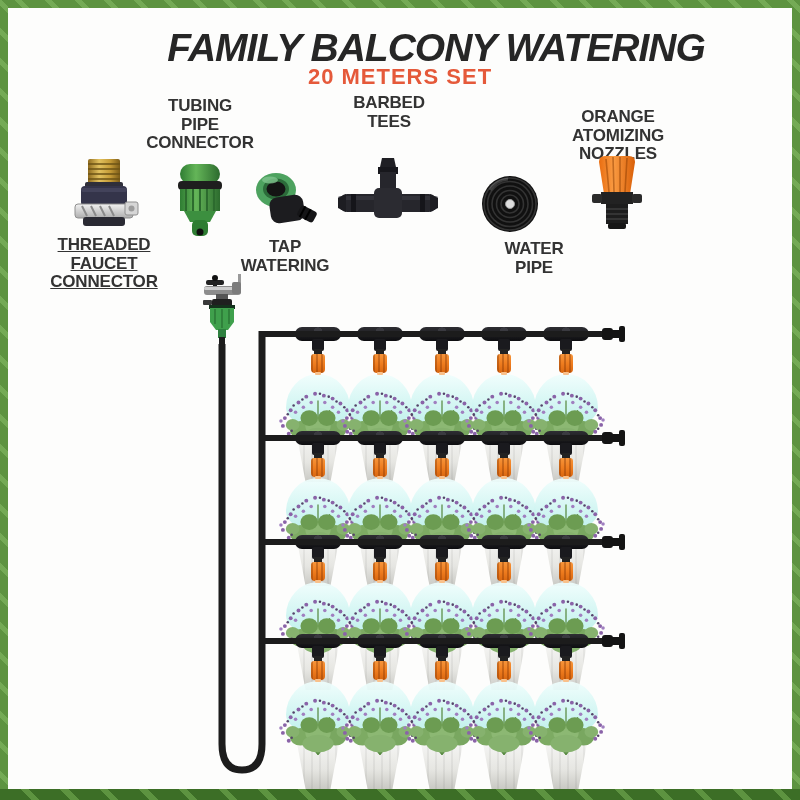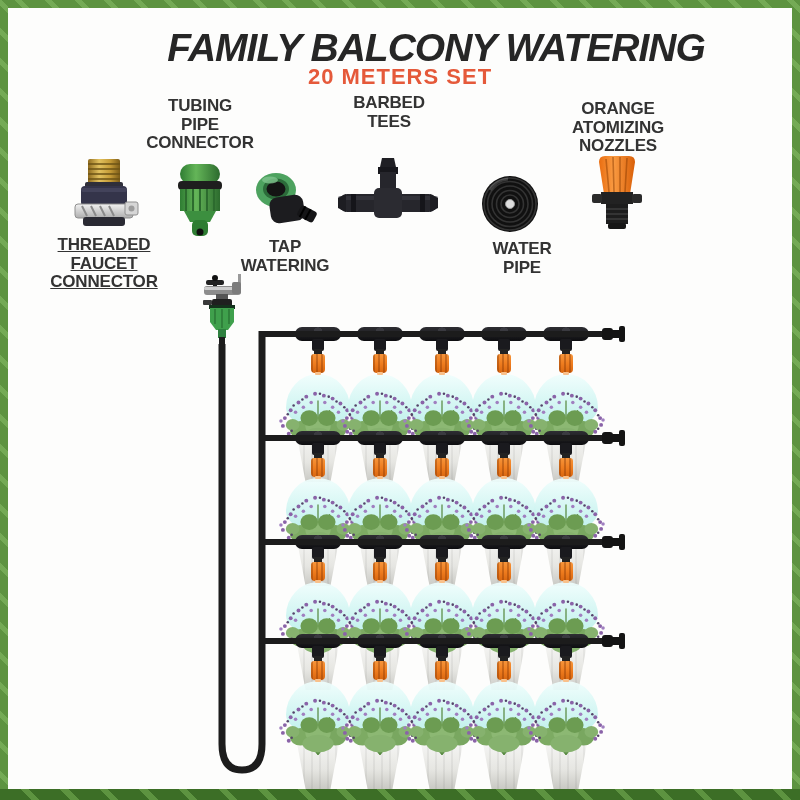--- a/index.html
+++ b/index.html
@@ -59,29 +59,29 @@
 <div class="strip bottom"></div>
 
 <h1 class="title">FAMILY BALCONY WATERING</h1>
 <h2 class="subtitle">20 METERS SET</h2>
 
 <div class="plabel" style="left:110px;top:97px;width:180px;">TUBING
 PIPE
 CONNECTOR</div>
 <div class="plabel" style="left:319px;top:94px;width:140px;">BARBED
 TEES</div>
-<div class="plabel" style="left:533px;top:100px;width:170px;">ORANGE
+<div class="plabel" style="left:533px;top:108px;width:170px;">ORANGE
 ATOMIZING
 NOZZLES</div>
 <div class="plabel" style="left:24px;top:236px;width:160px;text-decoration:underline;">THREADED
 FAUCET
 CONNECTOR</div>
 <div class="plabel" style="left:200px;top:238px;width:170px;">TAP
 WATERING</div>
-<div class="plabel" style="left:462px;top:240px;width:120px;">WATER
+<div class="plabel" style="left:474px;top:240px;width:120px;">WATER
 PIPE</div>
 
 <svg class="pfig" style="left:62px;top:155px;" width="84" height="80" viewBox="0 0 84 80">
   <defs>
     <linearGradient id="brass" x1="0" y1="0" x2="1" y2="0">
       <stop offset="0" stop-color="#8f6b1e"></stop>
         <stop offset=".35" stop-color="#e2c15e"></stop>
       <stop offset=".7" stop-color="#c49a36"></stop>
         <stop offset="1" stop-color="#7c5c18"></stop>
     </linearGradient>

